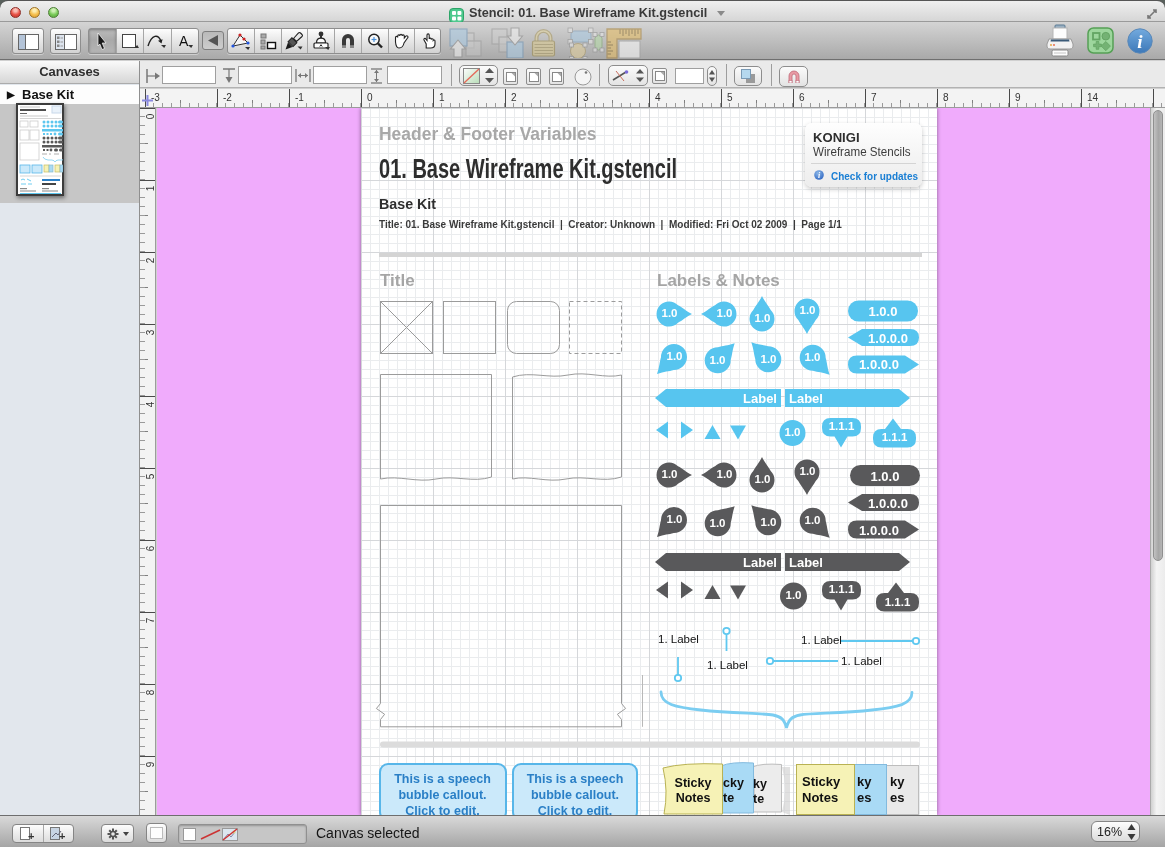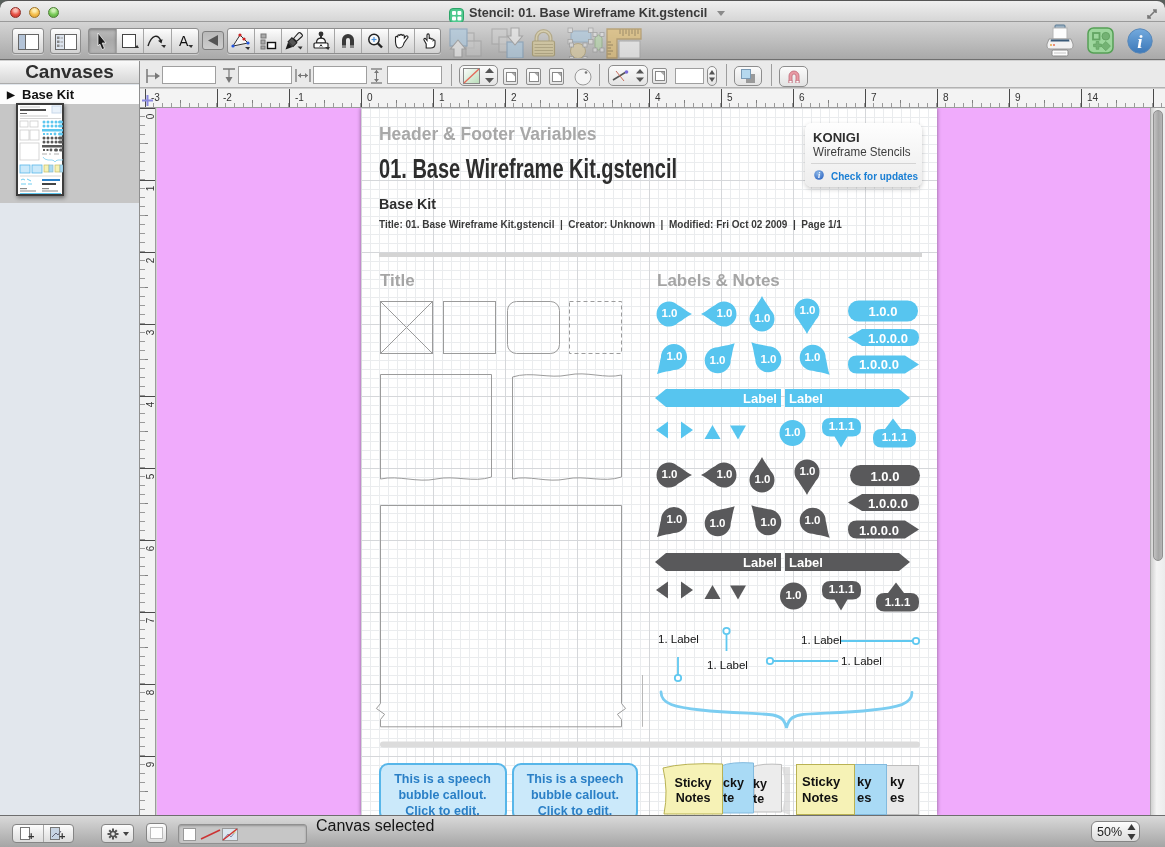--- a/index.html
+++ b/index.html
@@ -30,21 +30,21 @@
 
   
   #hruler { position:absolute; left:140px; top:89px; width:1025px; height:19px; background:#f3f3f3; border-bottom:1px solid #9b9b9b; overflow:hidden; }
   .hnum { position:absolute; top:3px; font-size:10px; color:#333; }
   #vruler { position:absolute; left:140px; top:108px; width:16px; height:707px; background:#f3f3f3; border-right:1px solid #9b9b9b; overflow:hidden; }
   .vnum { position:absolute; left:5px; font-size:10px; color:#333; transform:rotate(-90deg); transform-origin:center; width:10px; text-align:center; }
   #corner { position:absolute; left:140px; top:89px; width:16px; height:19px; }
 
   
   #sidebar { position:absolute; left:0; top:61px; width:140px; height:754px; background:#e2e7ed; border-right:1px solid #8f8f8f; }
-  #cv-head { position:absolute; left:0; top:0; width:139px; height:23px; background:linear-gradient(#fafafa,#d6d6d6); border-bottom:1px solid #ababab; text-align:center; font-size:19px; font-weight:bold; color:#2e2e2e; line-height:22px; }
+  #cv-head { position:absolute; left:0; top:0; width:139px; height:23px; background:linear-gradient(#fafafa,#d6d6d6); border-bottom:1px solid #ababab; text-align:center; font-size:13px; font-weight:bold; color:#2e2e2e; line-height:22px; }
   #cv-row { position:absolute; left:0; top:24px; width:139px; height:19px; background:#fdfdfd; font-size:13px; font-weight:bold; color:#111; }
   #cv-sel { position:absolute; left:0; top:43px; width:139px; height:99px; background:#c6c6c6; }
 
   
   #canvas { position:absolute; left:157px; top:108px; width:1008px; height:707px; background:#f0abfc; overflow:hidden; }
   #page { position:absolute; left:204px; top:0; width:576px; height:707px; background:#fff; overflow:hidden;
     box-shadow:0 0 4px rgba(0,0,0,.45);
     background-image:
       linear-gradient(to right, #d5d7da 1px, transparent 1px),
       linear-gradient(to bottom, #d5d7da 1px, transparent 1px),
@@ -732,20 +732,20 @@
     <svg class="abs" style="left:21px;top:3px" width="21" height="13">
         <line x1="1" y1="11" x2="20" y2="2" stroke="#cc3333" stroke-width="1.5"></line>
       </svg>
     <svg class="abs" style="left:43px;top:3px" width="16" height="13">
         <rect x="0.5" y="0.5" width="15" height="12" fill="#dce6ef" stroke="#999"></rect>
         <path d="M1 12 l5 -6 3 3 4 -5" stroke="#88a" fill="none"></path>
         <circle cx="12" cy="4" r="1.5" fill="#dd8"></circle>
         <line x1="1" y1="12" x2="15" y2="1" stroke="#cc3333" stroke-width="1.5"></line>
       </svg>
   </div>
-  <div style="position:absolute;left:316px;top:1px;font-size:16px;color:#151515">Canvas selected</div>
+  <div style="position:absolute;left:316px;top:9px;font-size:14px;color:#151515">Canvas selected</div>
   <div class="bbtn" style="left:1091px;width:49px;top:5px;height:21px;border-radius:6px;"></div>
-  <div style="position:absolute;left:1097px;top:9px;font-size:12.5px;color:#222">50%</div>
+  <div style="position:absolute;left:1097px;top:9px;font-size:12.5px;color:#222">16%</div>
   <svg class="abs" style="left:1127px;top:8px" width="9" height="16">
       <path d="M4.5 0 L8.5 6 H0.5 Z" fill="#3a3a3a"></path>
       <path d="M4.5 16 L0.5 10 H8.5 Z" fill="#3a3a3a"></path>
     </svg>
 </div>
 
 </body></html>

